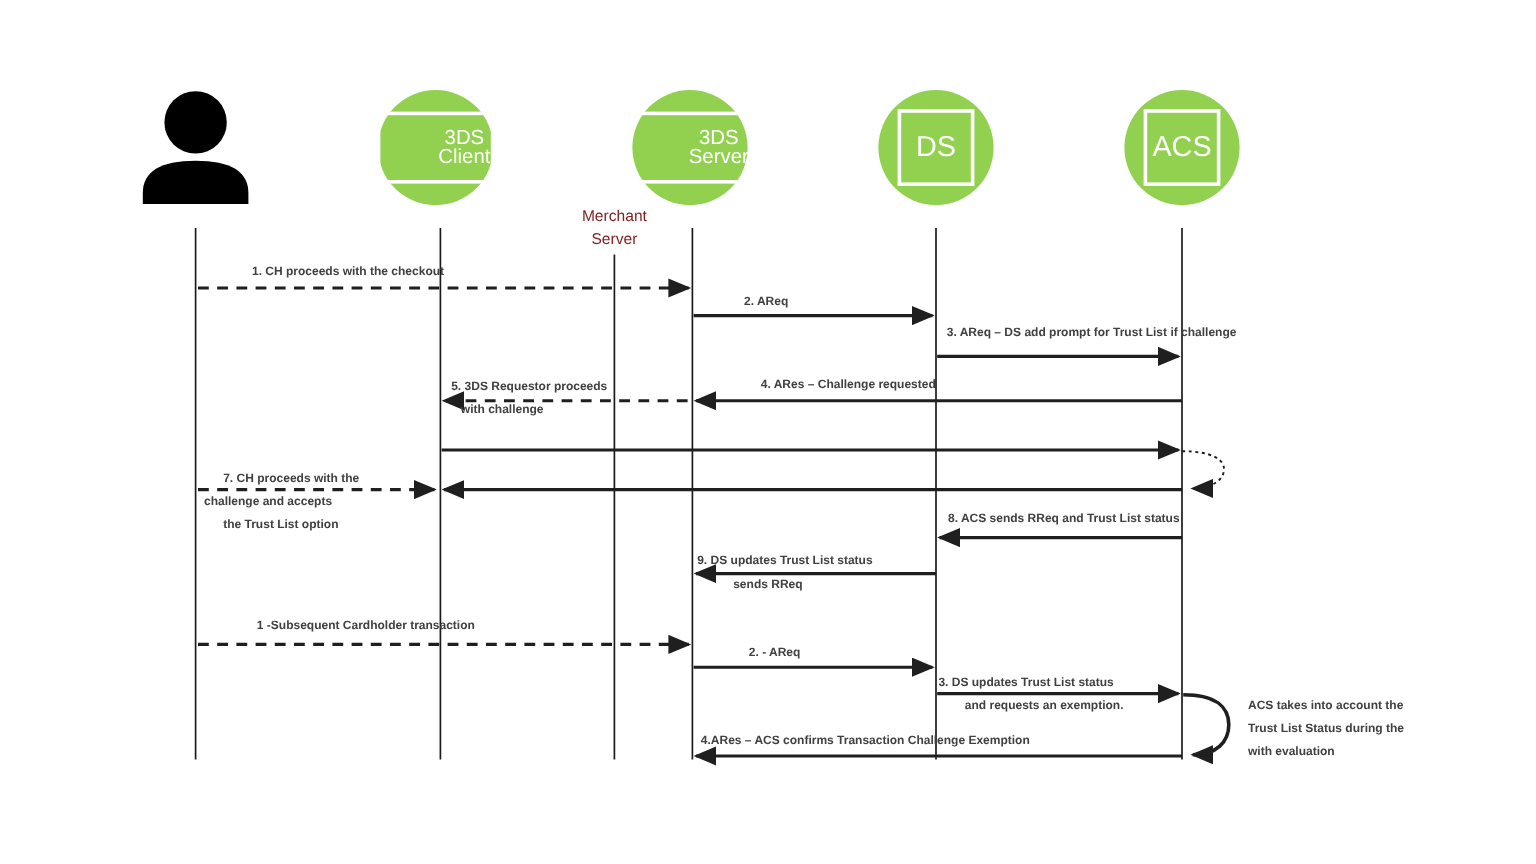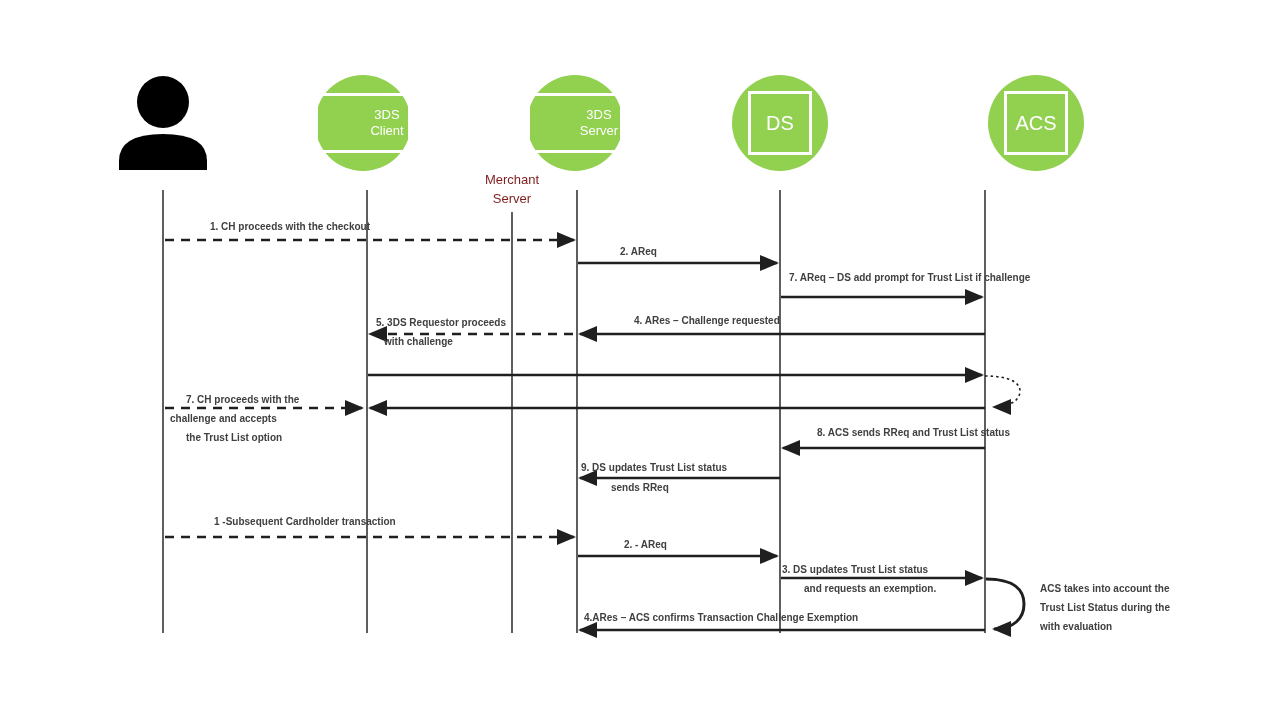--- a/index.html
+++ b/index.html
@@ -9,22 +9,22 @@
   }
   .layer{position:absolute;left:0;top:0;}
   .actor-circle{
     position:absolute;width:96px;height:96px;border-radius:50%;
     background:#92D050;display:flex;align-items:center;justify-content:center;
   }
   .actor-square{
     border:3px solid #ffffff;display:flex;flex-direction:column;
     align-items:center;justify-content:center;color:#ffffff;text-align:center;
   }
-  .actor-square.small{width:54px;height:54px;font-size:13px;line-height:16px;padding-left:48px;}
-  .actor-square.big{width:58px;height:58px;font-size:20px;line-height:22px;}
+  .actor-square.small{width:54px;height:54px;font-size:17px;line-height:16px;padding-left:48px;}
+  .actor-square.big{width:58px;height:58px;font-size:24px;line-height:22px;}
   .msg{
     position:absolute;font-size:10px;line-height:16px;color:#404040;white-space:nowrap;font-weight:bold;
   }
   .blacklabel{
     position:absolute;font-size:13px;line-height:19px;color:#7f1d1d;
     text-align:center;transform:translateX(-50%);white-space:nowrap;
   }
 </style>
 </head>
 <body>
@@ -82,39 +82,39 @@
     <div class="actor-square small">
       <span>3DS</span>
       <span>Server</span>
     </div>
   </div>
   <div class="actor-circle" style="left:732px;top:75px;">
     <div class="actor-square big">
       <span>DS</span>
     </div>
   </div>
-  <div class="actor-circle" style="left:988px;top:75px;">
+  <div class="actor-circle" style="left:937px;top:75px;">
     <div class="actor-square big">
       <span>ACS</span>
     </div>
   </div>
 
   <div class="blacklabel" style="left:512px;top:170px;">Merchant</div>
   <div class="blacklabel" style="left:512px;top:189px;">Server</div>
 
   <div class="msg" style="left:210px;top:219px;">1. CH proceeds with the checkout</div>
   <div class="msg" style="left:620px;top:244px;">2. AReq</div>
-  <div class="msg" style="left:789px;top:270px;">7. AReq – DS add prompt for Trust List if challenge</div>
+  <div class="msg" style="left:789px;top:270px;">3. AReq – DS add prompt for Trust List if challenge</div>
   <div class="msg" style="left:634px;top:313px;">4. ARes – Challenge requested</div>
   <div class="msg" style="left:376px;top:315px;">5. 3DS Requestor proceeds</div>
   <div class="msg" style="left:384px;top:334px;">with challenge</div>
   <div class="msg" style="left:186px;top:392px;">7. CH proceeds with the</div>
   <div class="msg" style="left:170px;top:411px;">challenge and accepts</div>
   <div class="msg" style="left:186px;top:430px;">the Trust List option</div>
-  <div class="msg" style="left:790px;top:425px;margin-left:27px;">8. ACS sends RReq and Trust List status</div>
+  <div class="msg" style="left:790px;top:425px;">8. ACS sends RReq and Trust List status</div>
   <div class="msg" style="left:581px;top:460px;">9. DS updates Trust List status</div>
   <div class="msg" style="left:611px;top:480px;text-align:center;">sends  RReq</div>
   <div class="msg" style="left:214px;top:514px;">1 -Subsequent Cardholder transaction</div>
   <div class="msg" style="left:624px;top:537px;">2. - AReq</div>
   <div class="msg" style="left:782px;top:562px;">3. DS updates Trust List status</div>
   <div class="msg" style="left:804px;top:581px;">and requests an exemption.</div>
   <div class="msg" style="left:584px;top:610px;">4.ARes – ACS confirms Transaction Challenge Exemption</div>
   <div class="msg" style="left:1040px;top:581px;">ACS takes into account the</div>
   <div class="msg" style="left:1040px;top:600px;">Trust List Status during the</div>
   <div class="msg" style="left:1040px;top:619px;">with evaluation</div>

